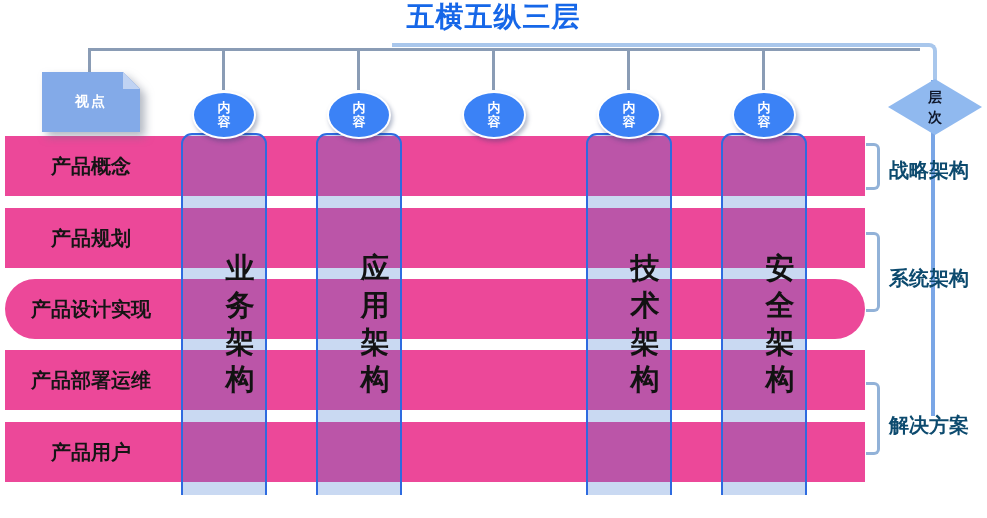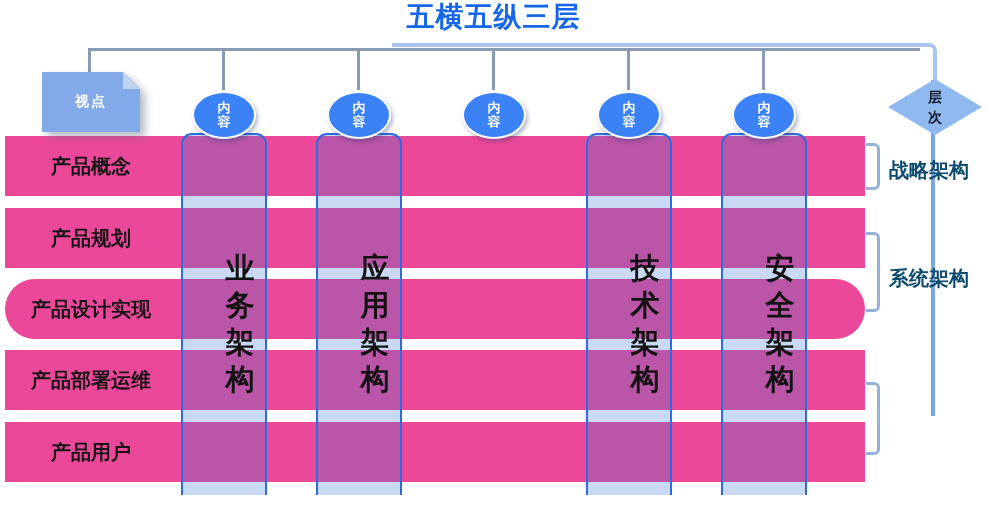--- a/index.html
+++ b/index.html
@@ -146,14 +146,15 @@
   <div class="diamond">
     <div class="diamond-text">层次</div>
   </div>
 
   <div class="bracket" style="top:143px;height:47px;"></div>
   <div class="bracket" style="top:232px;height:80px;"></div>
   <div class="bracket" style="top:382px;height:73px;"></div>
 
   <div class="level-label" style="top:157px;">战略架构</div>
   <div class="level-label" style="top:265px;">系统架构</div>
+  <div class="level-label" style="top:412px;">解决方案</div>
 
 </div>
 
 </body></html>

